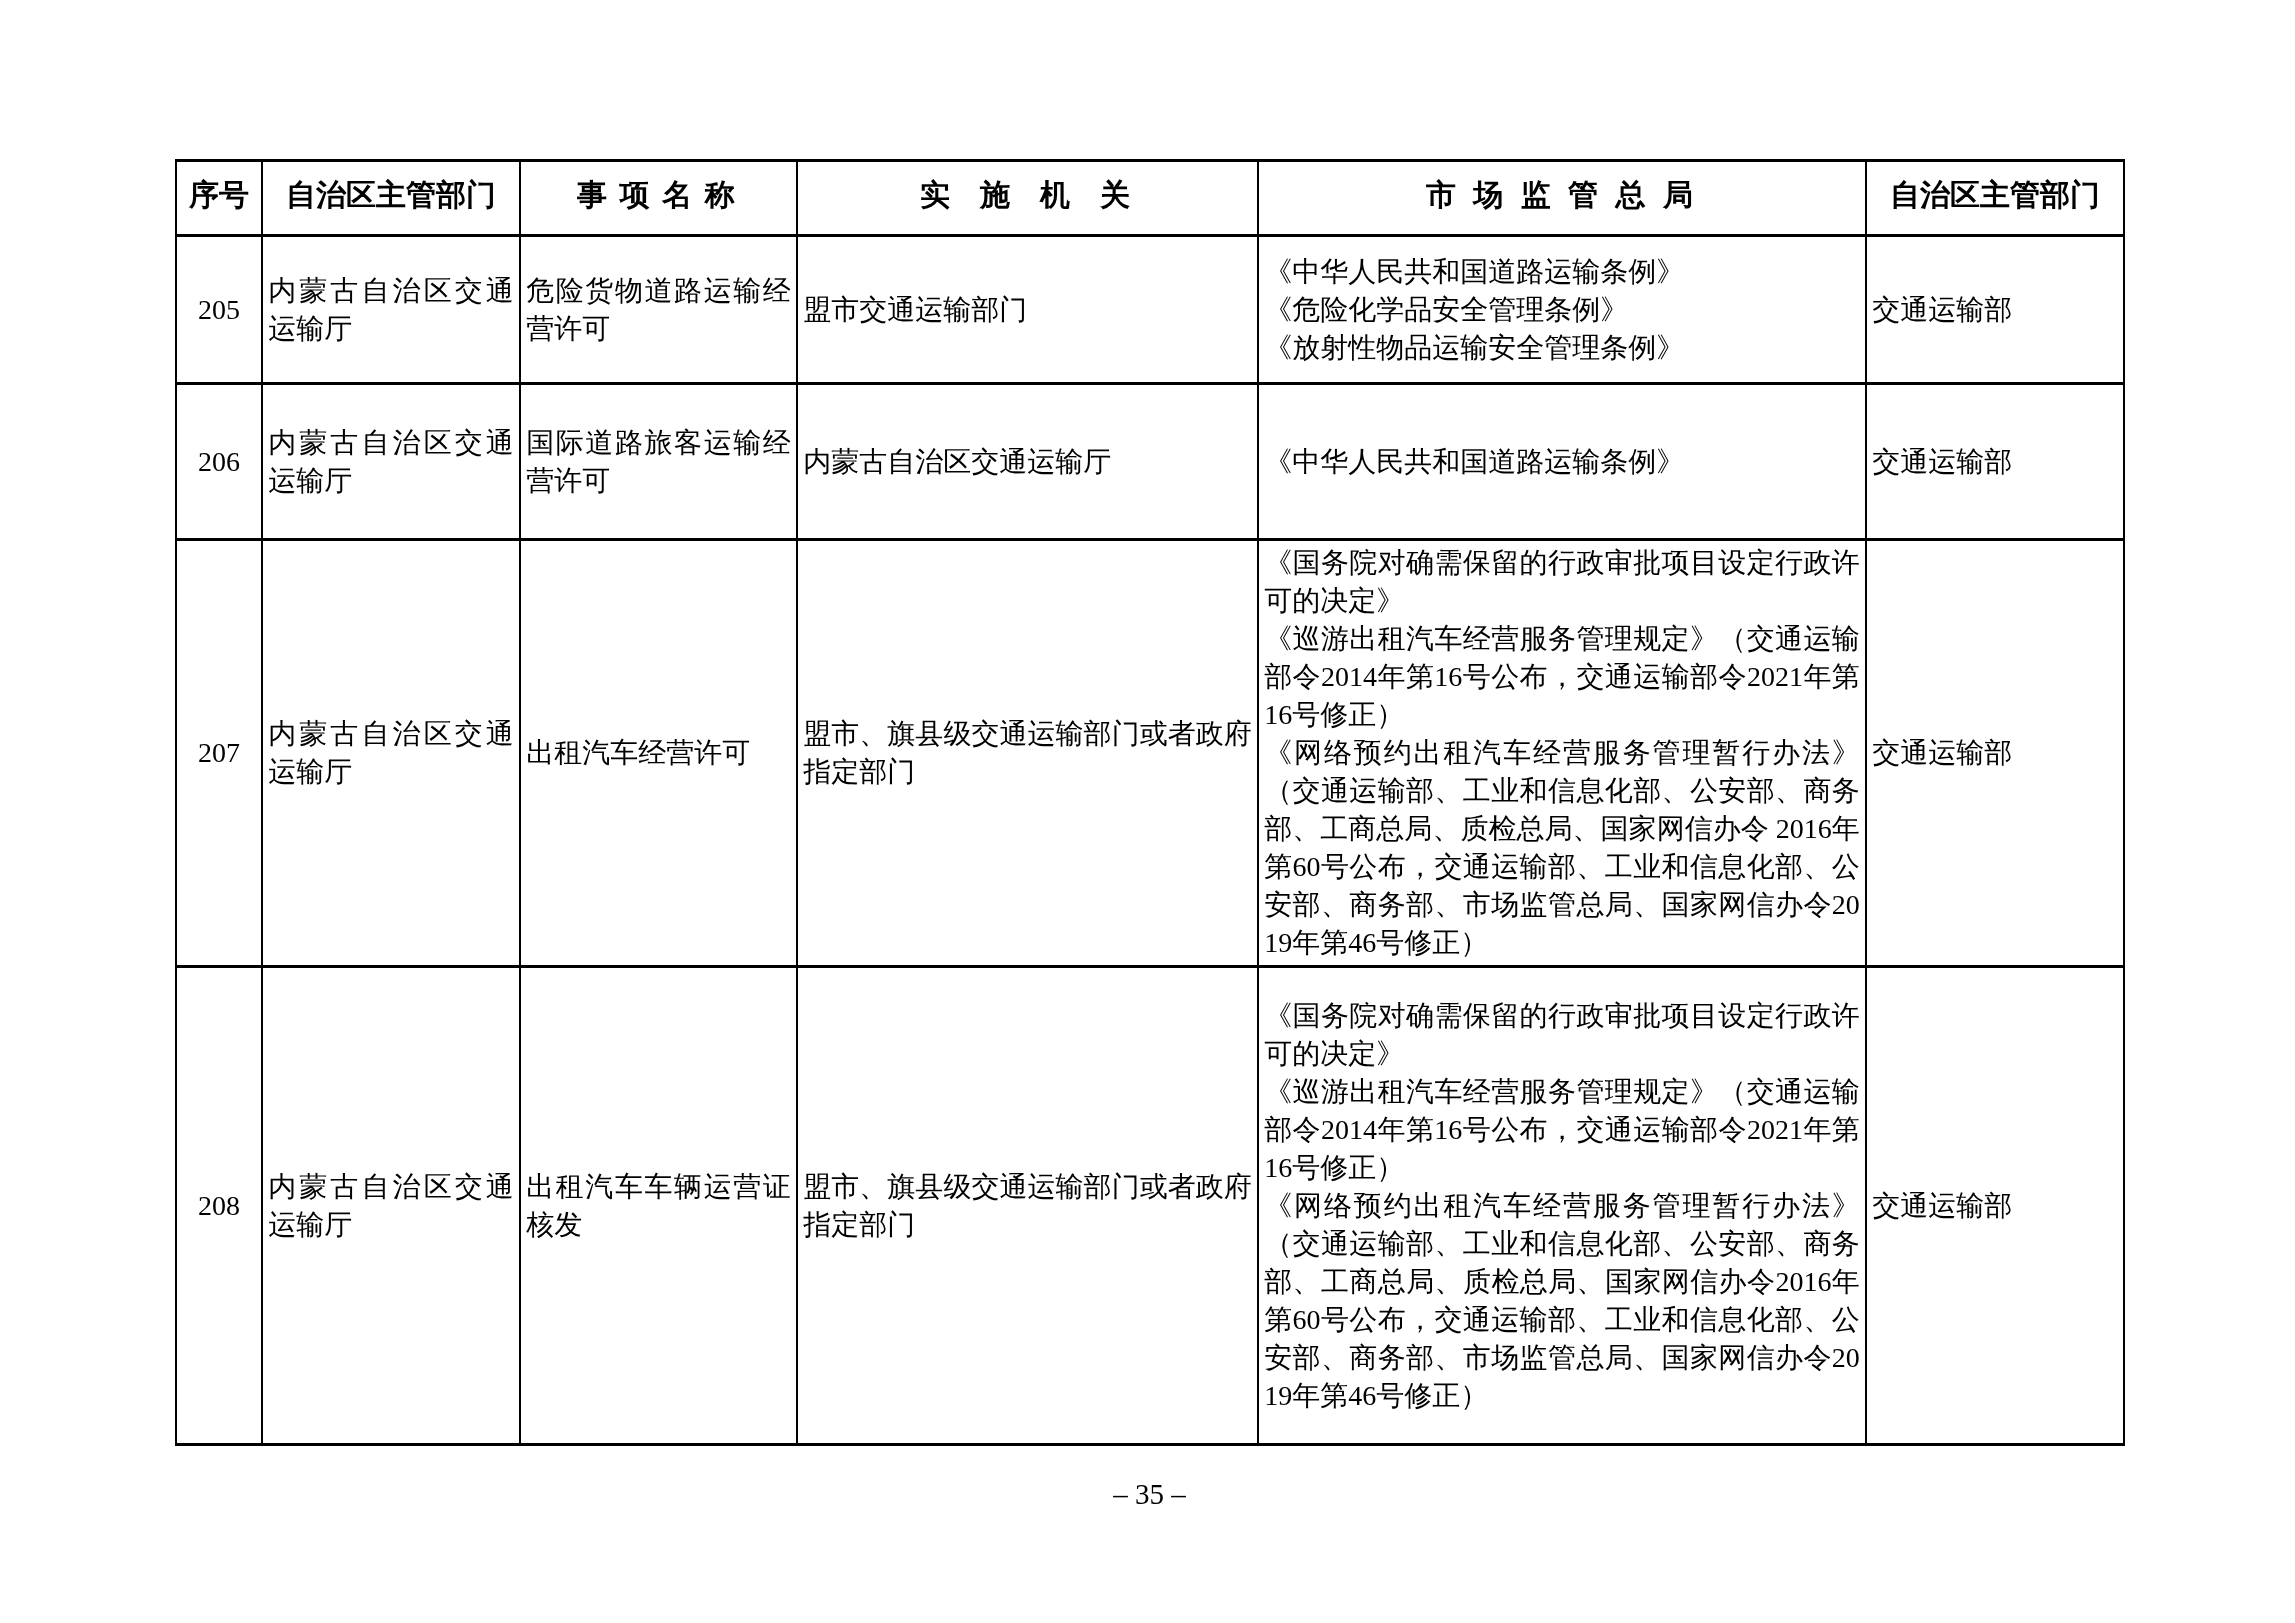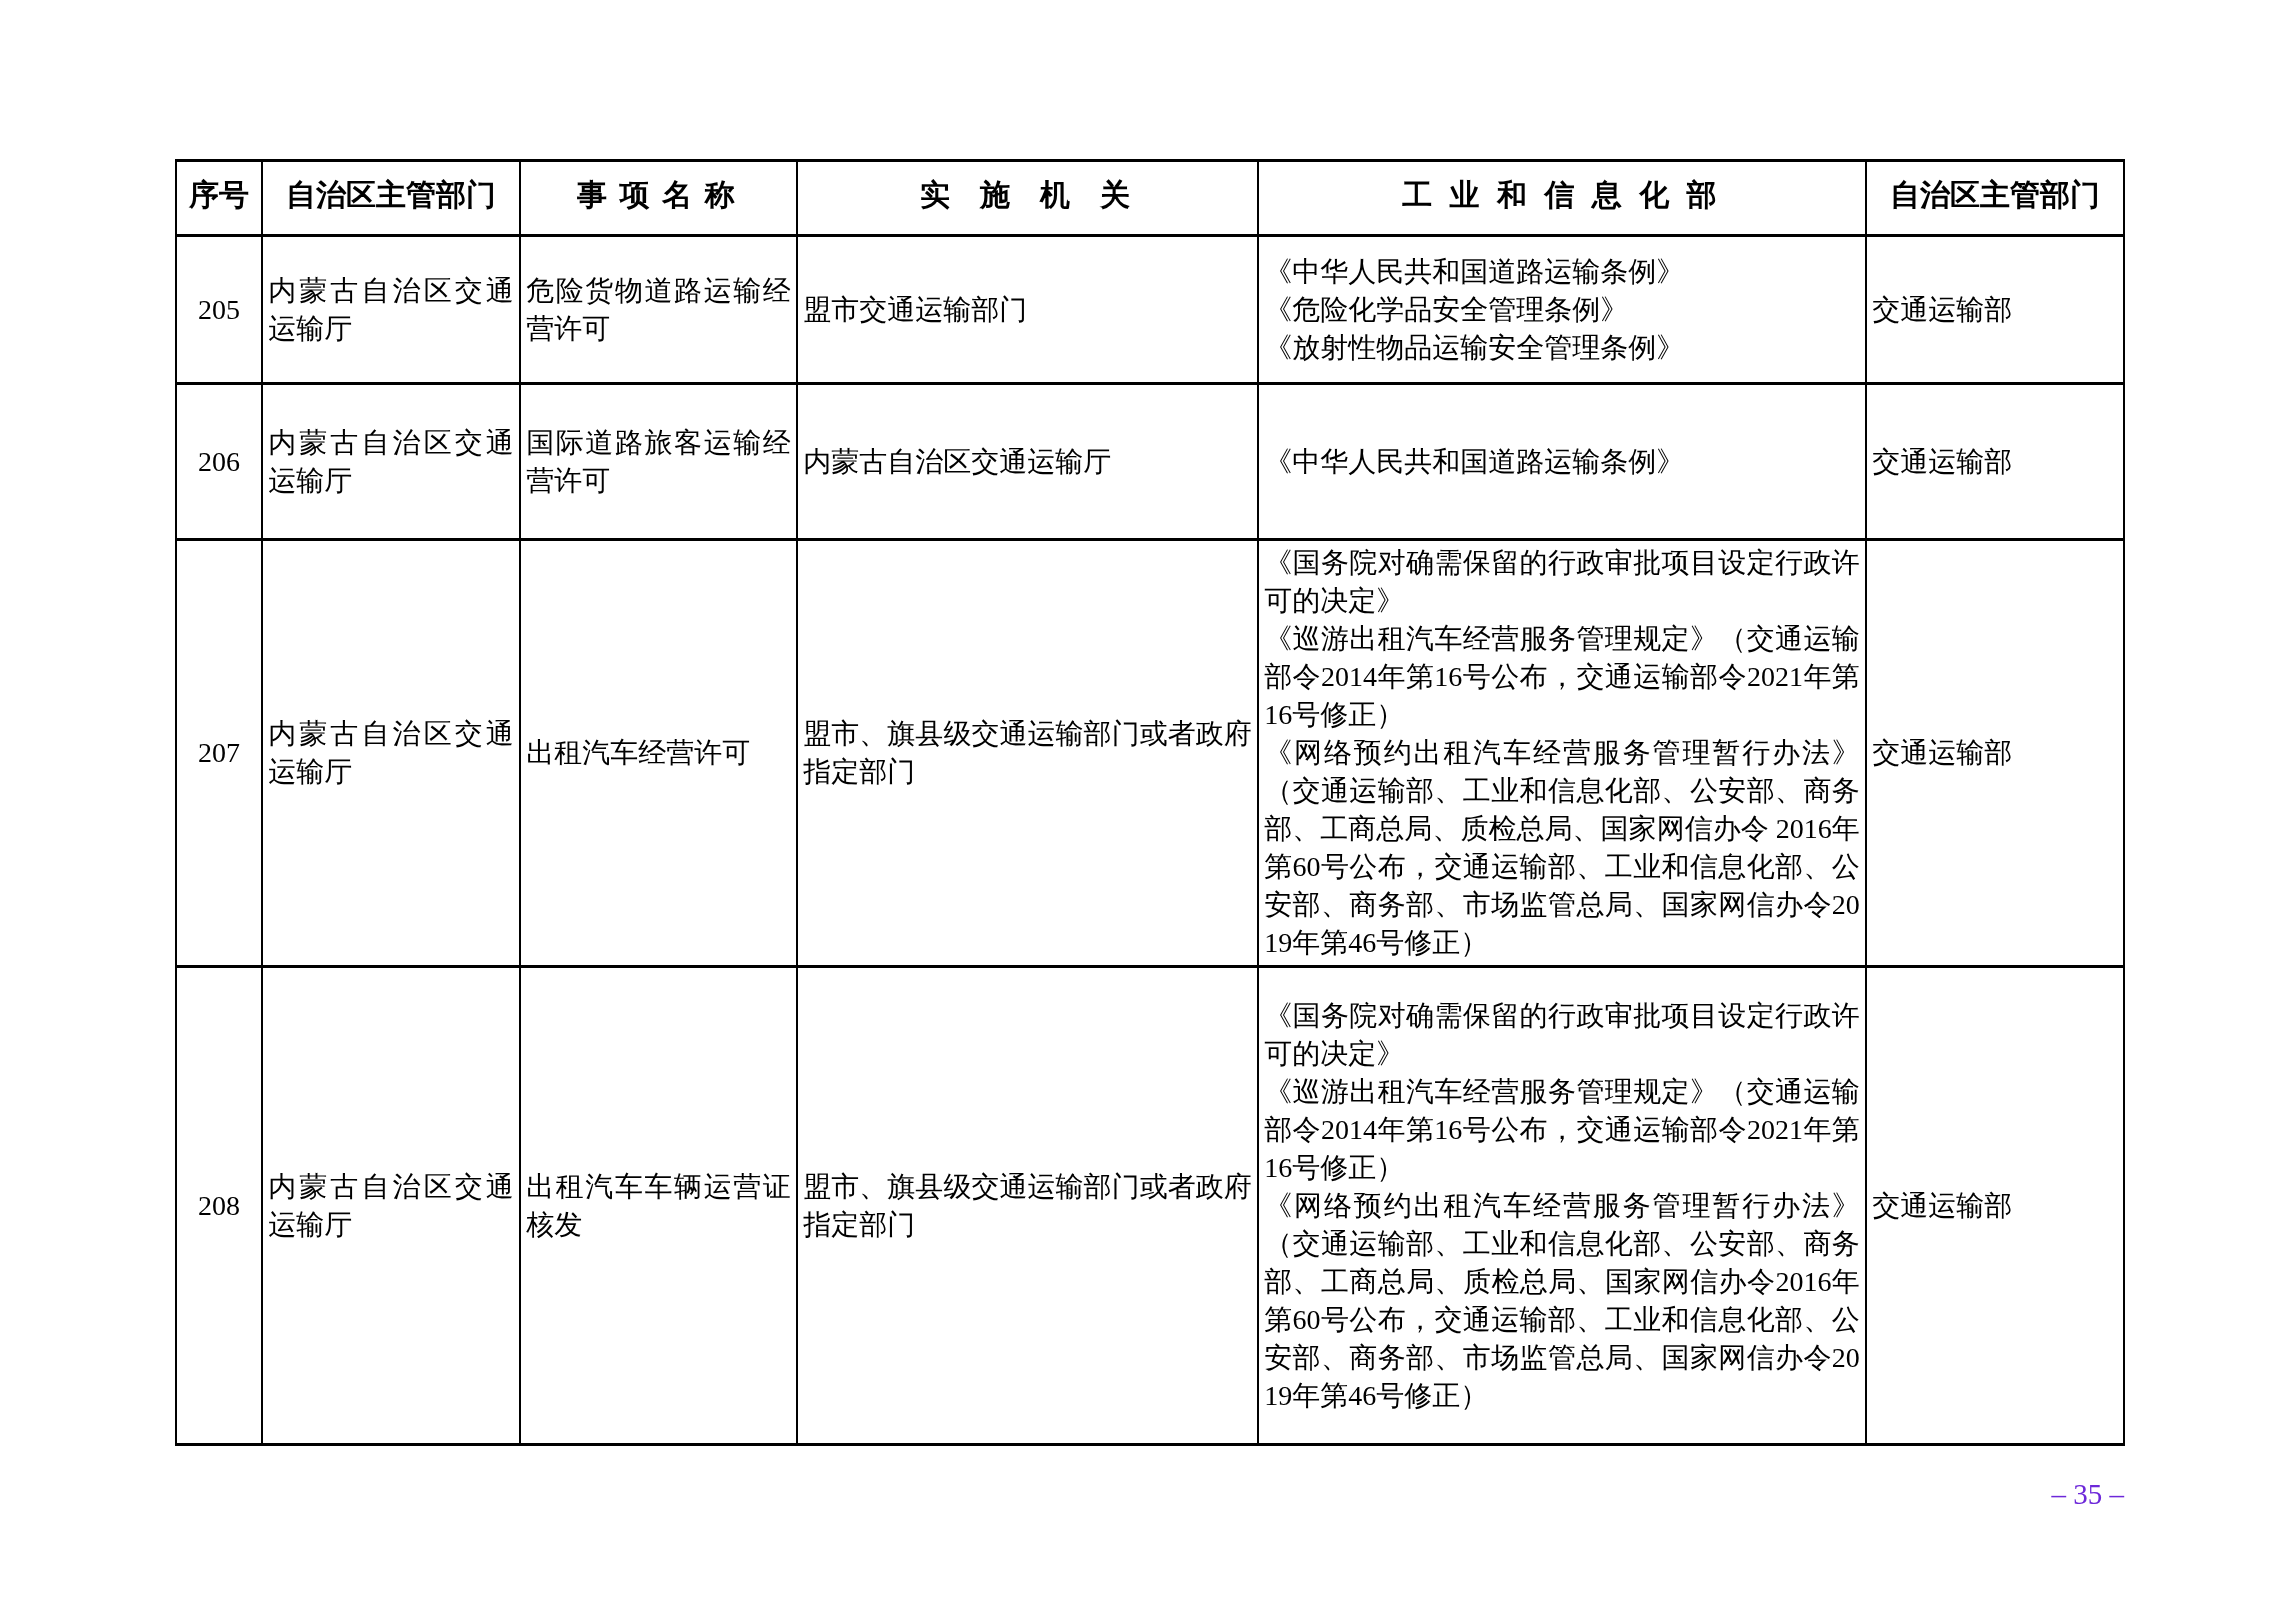--- a/index.html
+++ b/index.html
@@ -62,25 +62,25 @@
   tr.h-205  { height: 148px; }
   tr.h-206  { height: 156px; }
   tr.h-207  { height: 427px; }
   tr.h-208  { height: 478px; }
 
   .page-number {
     position: absolute;
     left: 175px;
     width: 1949px;
     top: 1480px;
-    text-align: right;
+    text-align: center;
     font-family: "Liberation Serif", "DejaVu Serif", serif;
     font-size: 29px;
     line-height: 1;
-    color: #6d28d9;
+    color: #000000;
   }
 </style>
 </head>
 <body>
 
 <div class="page">
 
   <table class="doc-table">
     <colgroup>
       <col style="width:86px">
@@ -89,21 +89,21 @@
       <col style="width:461px">
       <col style="width:608px">
       <col style="width:258px">
     </colgroup>
     <thead>
       <tr class="h-head">
         <th>序号</th>
         <th>自治区主管部门</th>
         <th class="sp-item">事项名称</th>
         <th class="sp-agency">实施机关</th>
-        <th class="sp-basis">工业和信息化部</th>
+        <th class="sp-basis">市场监管总局</th>
         <th>自治区主管部门</th>
       </tr>
     </thead>
     <tbody>
       <tr class="h-205">
         <td class="cell-no">205</td>
         <td class="cell-dept">内蒙古自治区交通运输厅</td>
         <td class="cell-item">危险货物道路运输经营许可</td>
         <td class="cell-agency">盟市交通运输部门</td>
         <td class="cell-basis">

